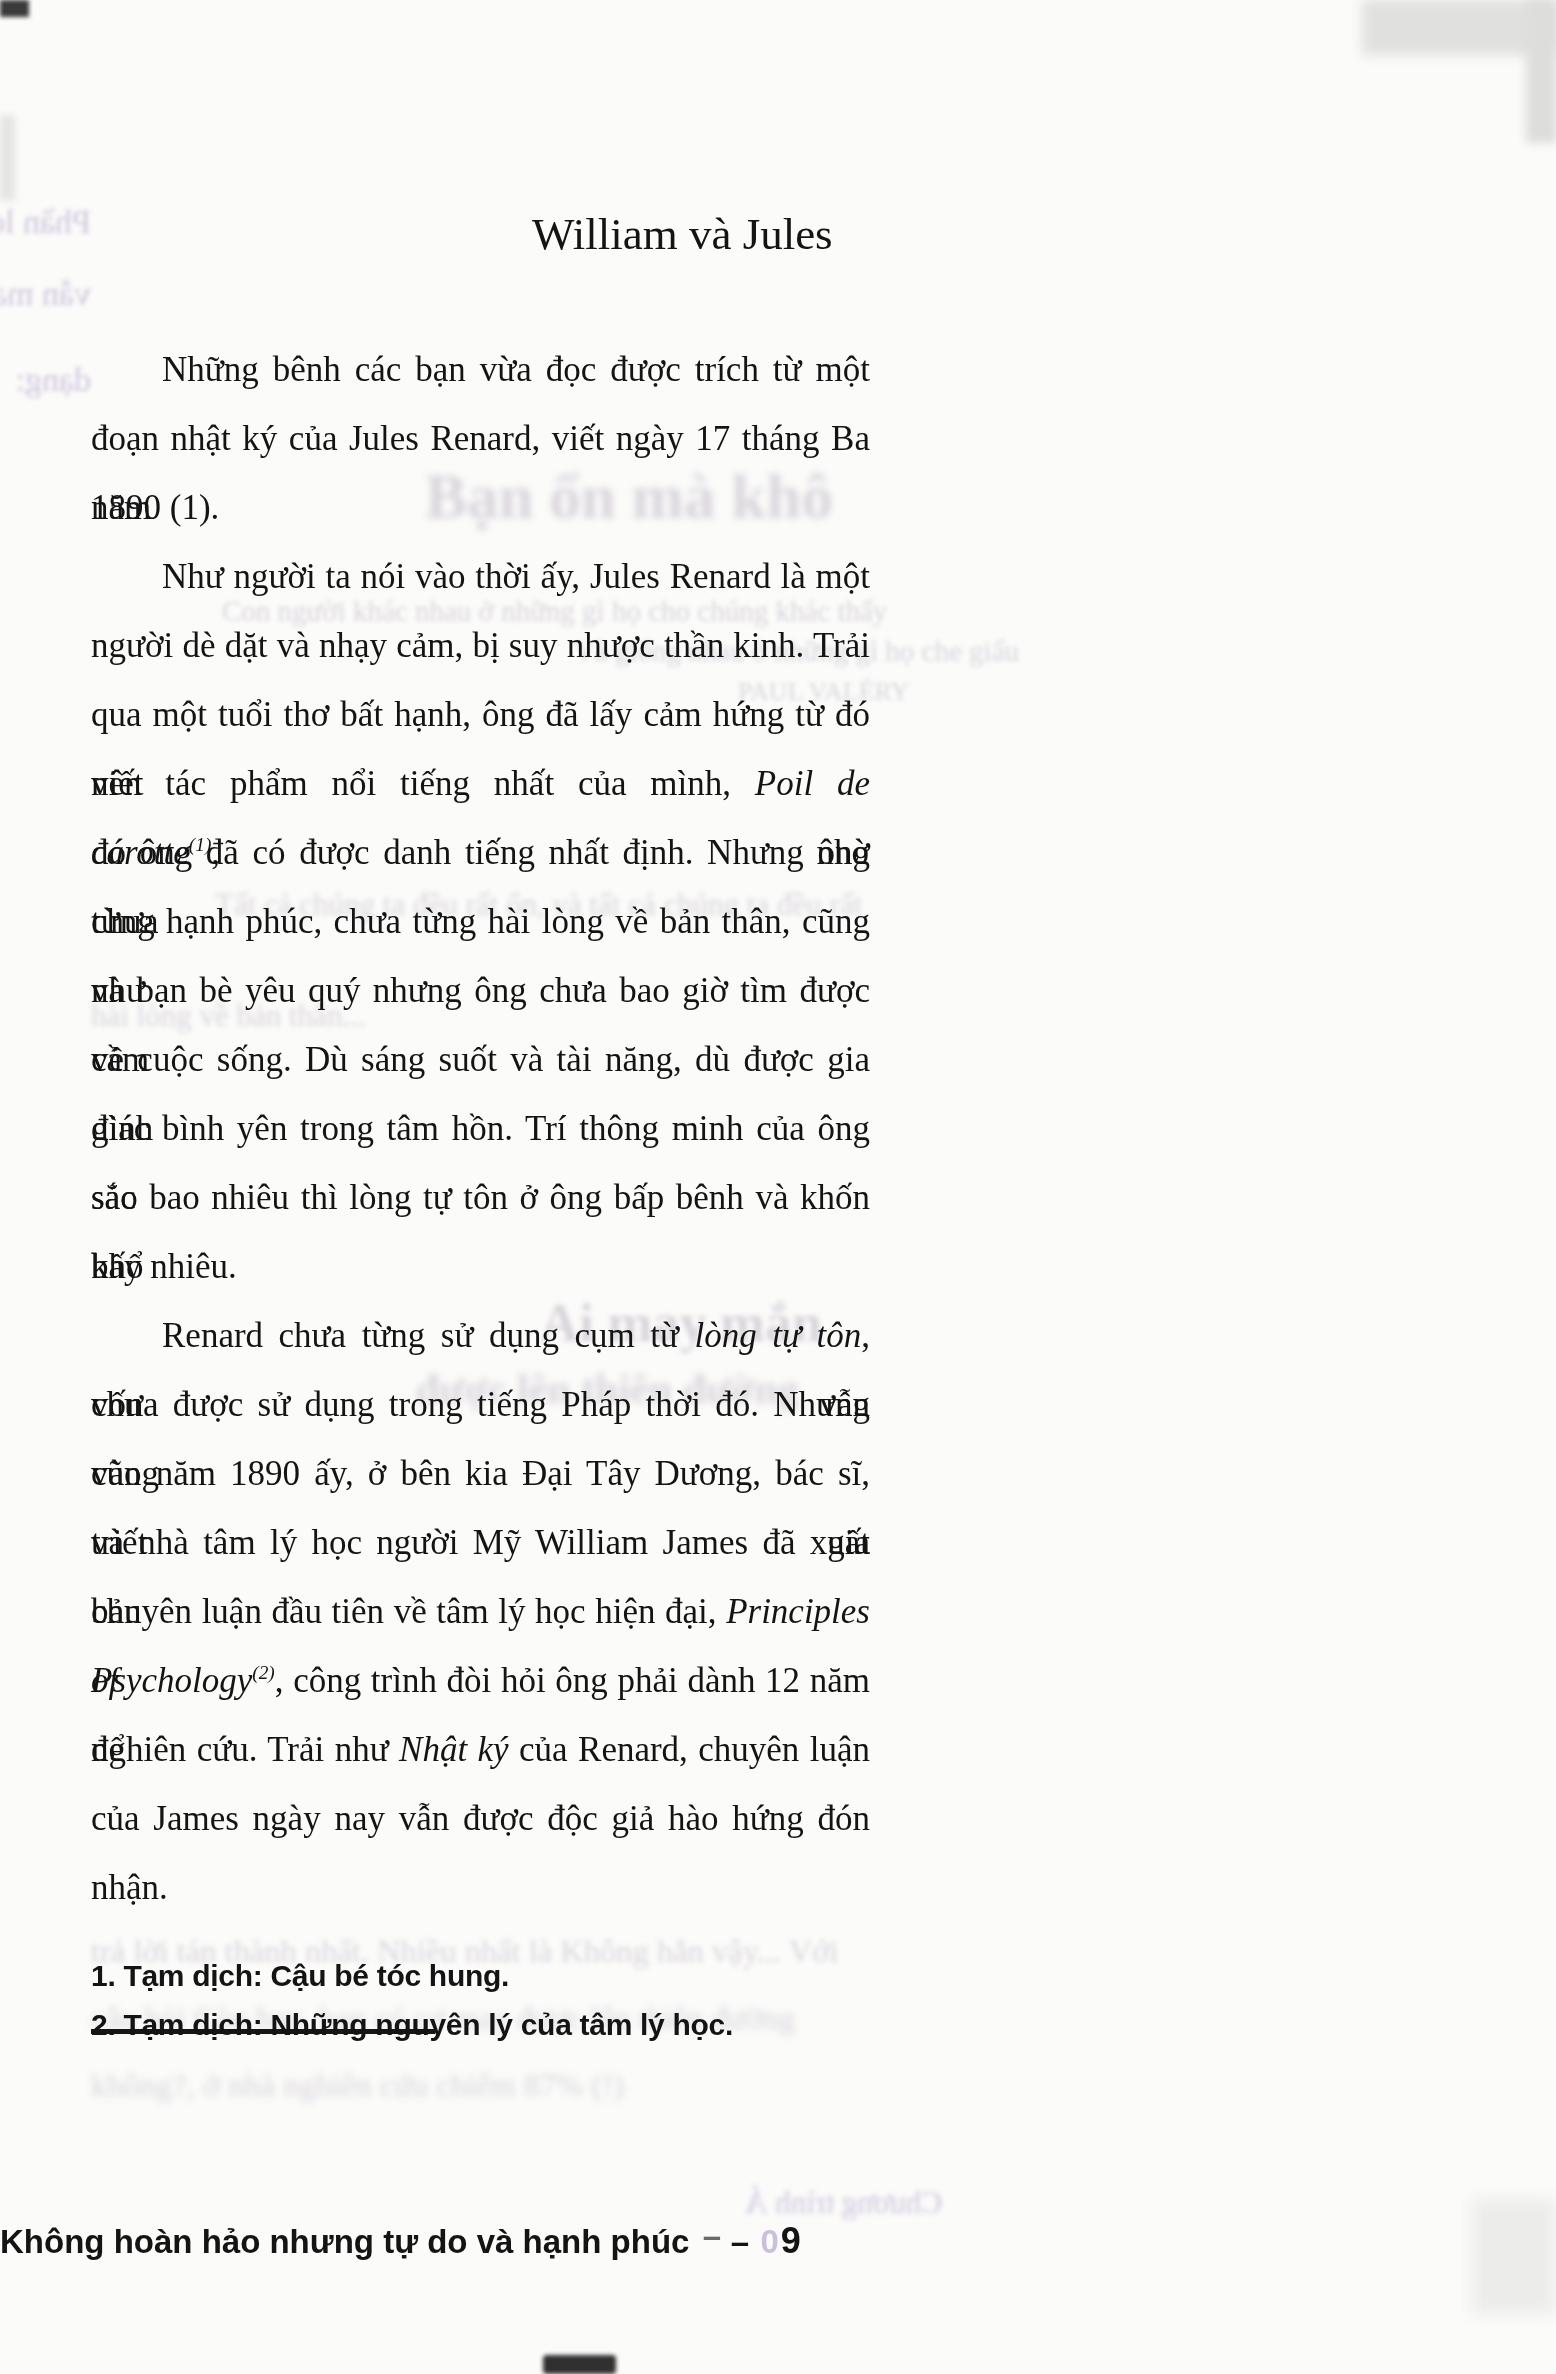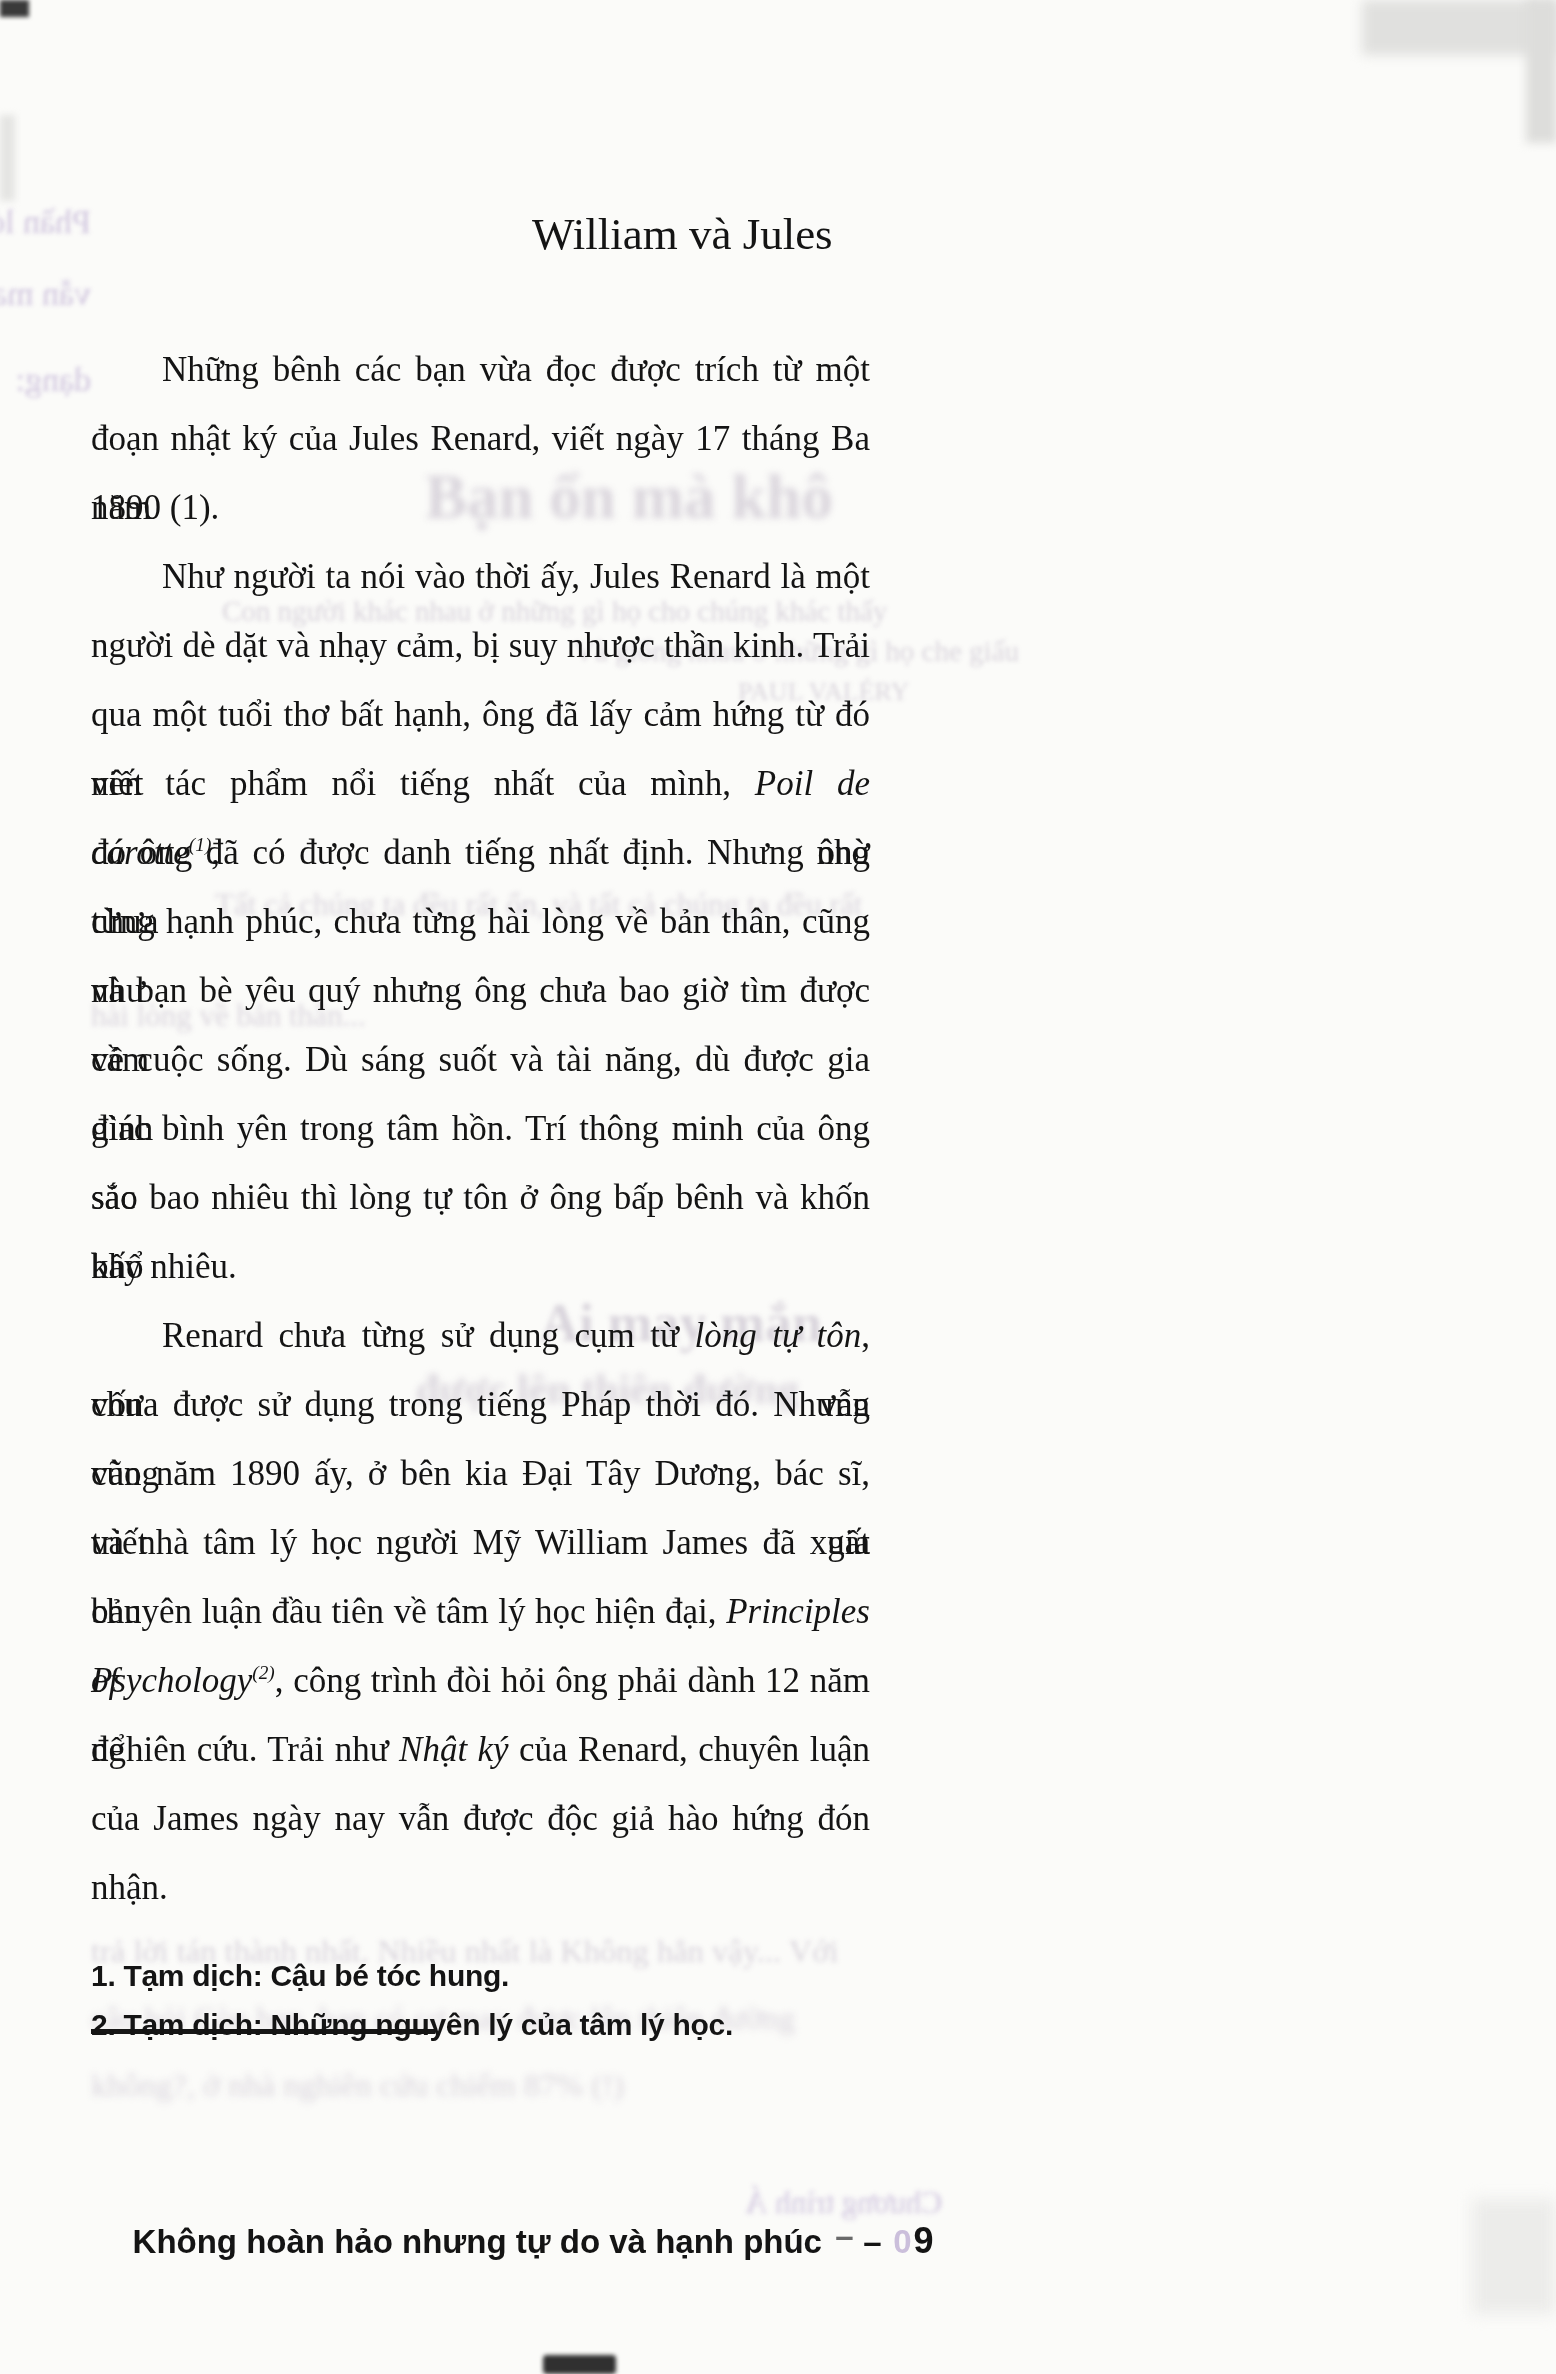--- a/index.html
+++ b/index.html
@@ -59,21 +59,21 @@
   }
   .footnotes{
     position:absolute;left:91px;top:1951px;z-index:3;
     font-family:"Liberation Sans", sans-serif;
     font-size:30px;font-weight:700;line-height:49px;
     letter-spacing:-0.3px;
   }
   
   .footer{
     position:absolute;left:0;top:2220px;width:1066px;
-    text-align:center;z-index:3;
+    text-align:left;z-index:3;
     font-family:"Liberation Sans", sans-serif;
     font-size:33px;font-weight:700;
     white-space:nowrap;
   }
   .footer .dash1{color:#6a6a6a;position:relative;top:-5.7px;margin-left:13.4px;}
   .footer .dash2{margin-left:9.6px;}
   .footer .gdigit{color:var(--ghost-purple);margin-left:11.5px;}
   .footer .pnum{margin-left:1.9px;font-size:36px;}
   
   .artifact{position:absolute;z-index:1;}

